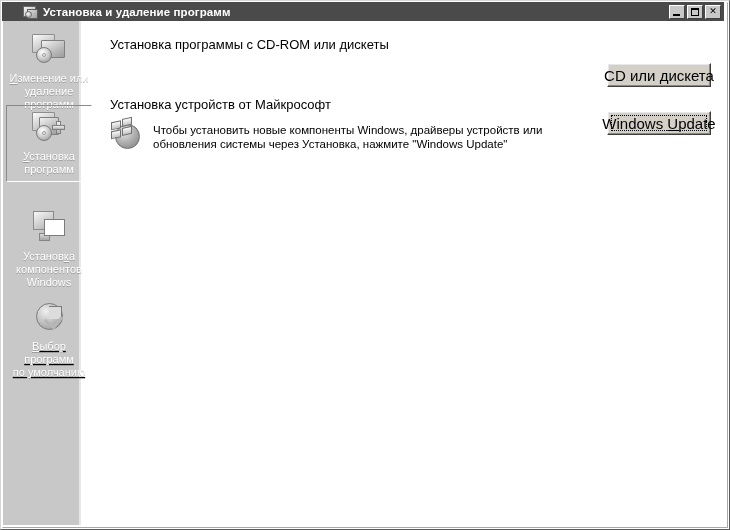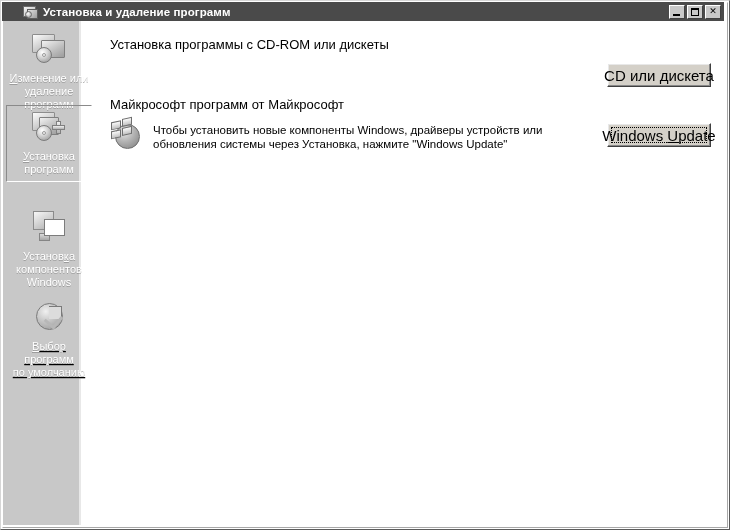--- a/index.html
+++ b/index.html
@@ -482,34 +482,34 @@
     <div id="main">
 
       <div class="section" style="top:16px;">
         <div class="section-heading">Установка программы с CD-ROM или дискеты</div>
         <div class="xp-button" style="left:508px; top:26px; width:104px; height:24px;">
           <span class="btn-label">CD или <span class="acc">д</span>искета</span>
         </div>
       </div>
 
       <div class="section" style="top:76px;">
-        <div class="section-heading">Майкрософт программ от Майкрософт</div>
+        <div class="section-heading">Установка устройств от Майкрософт</div>
         <div class="section-row">
           <div class="row-icon">
             <div class="ci-globe"></div>
             <div class="ci-flag">
               <span></span>
                 <span></span>
                 <span></span>
                 <span></span>
             </div>
           </div>
           <div class="row-text">Чтобы установить новые компоненты Windows, драйверы устройств или обновления системы через Установка, нажмите "Windows Update"</div>
         </div>
-        <div class="xp-button" style="left:508px; top:26px; width:104px; height:24px;justify-content:center;">
+        <div class="xp-button" style="left:508px; top:14px; width:104px; height:24px;justify-content:center;">
           <div class="focus-rect"></div>
           <span class="btn-label">Windows <span class="acc">U</span>pdate</span>
         </div>
       </div>
 
     </div>
   </div>
 </div>
 
 </body></html>

